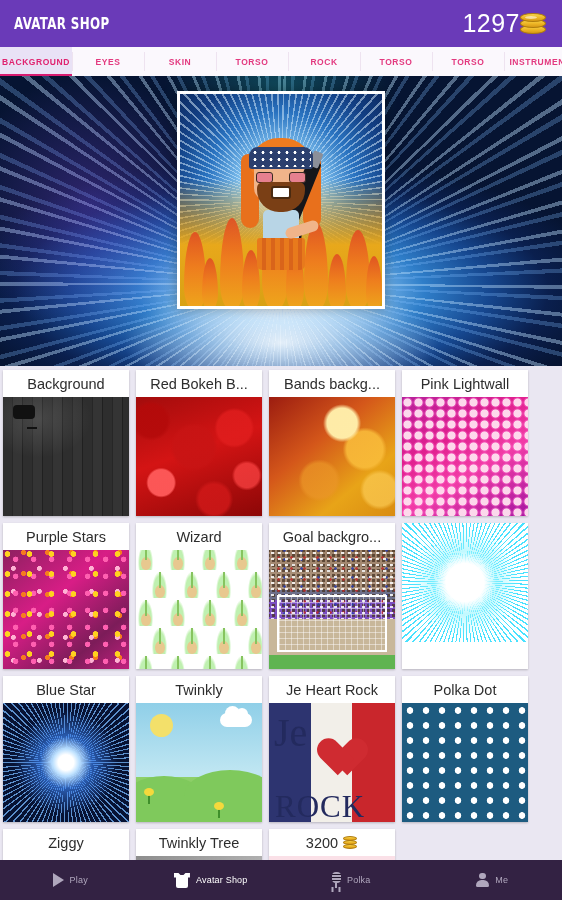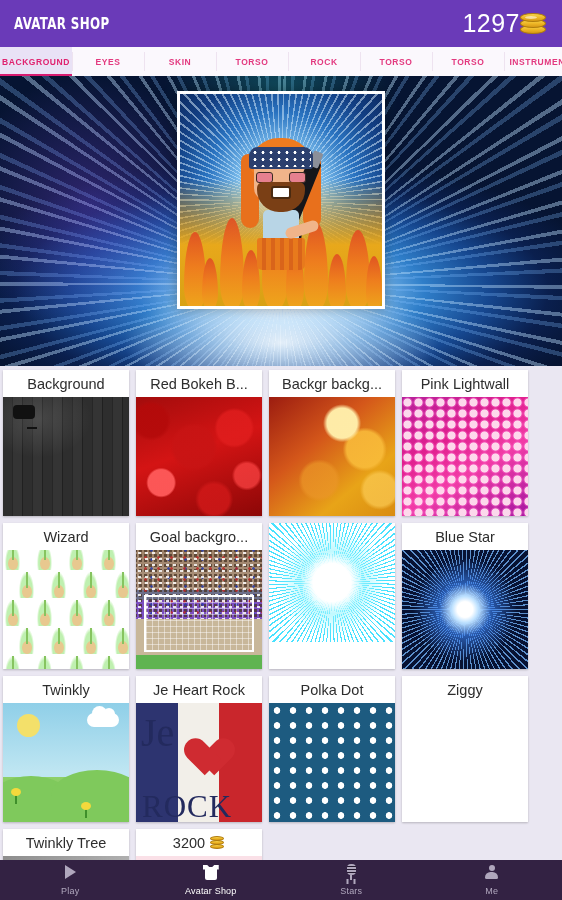--- a/index.html
+++ b/index.html
@@ -340,21 +340,21 @@
       radial-gradient(circle at 90% 25%, rgba(246,160,190,.6) 0 6px, rgba(246,160,190,0) 8px),
       #fae0e7;
   }
 
   
   .bottomnav {
     position:absolute; left:0; right:0; bottom:0; height:40px;
     background:#332243; display:flex;
   }
   .nav-item {
-    flex:1; display:flex; flex-direction:column; align-items:center; justify-content:center;
+    flex:1; display:flex; flex-direction:row; align-items:center; justify-content:center;
     gap:6px; cursor:pointer; color:#b0a7bd;
   }
   .nav-item.active { color:#ffffff; }
   .nav-icon { height:16px; display:flex; align-items:center; justify-content:center; }
   .nav-label { font-size:9px; letter-spacing:.2px; }
   .ico-play { width:0;height:0;border-left:11px solid currentColor;border-top:7px solid transparent;border-bottom:7px solid transparent; }
   .ico-shirt { width:16px;height:15px; position:relative; }
   .ico-shirt::before{content:"";position:absolute;left:2px;top:2px;width:12px;height:13px;background:currentColor;border-radius:1px 1px 2px 2px;}
   .ico-shirt::after{content:"";position:absolute;left:0;top:0;width:16px;height:5px;background:currentColor;
     clip-path: polygon(0 0, 4px 0, 8px 4px, 12px 0, 16px 0, 16px 5px, 0 5px);}
@@ -460,29 +460,35 @@
           <div class="card-thumb t-dark-wood"></div>
         </div>
         <div class="card">
           <div class="card-title">
             <span>Red Bokeh B...</span>
           </div>
           <div class="card-thumb t-red-bokeh"></div>
         </div>
         <div class="card">
           <div class="card-title">
-            <span>Backgr backg...</span>
+            <span>Bands backg...</span>
           </div>
           <div class="card-thumb t-yellow-bokeh"></div>
         </div>
         <div class="card">
           <div class="card-title">
             <span>Pink Lightwall</span>
           </div>
           <div class="card-thumb t-pink-wall"></div>
+        </div>
+        <div class="card">
+          <div class="card-title">
+            <span>Purple Stars</span>
+          </div>
+          <div class="card-thumb t-purple-stars"></div>
         </div>
         <div class="card">
           <div class="card-title">
             <span>Wizard</span>
           </div>
           <div class="card-thumb t-wizard">
             <span class="g" style="left:2px; top:-6px"></span>
             <span class="g" style="left:34px; top:-6px"></span>
             <span class="g" style="left:66px; top:-6px"></span>
             <span class="g" style="left:98px; top:-6px"></span>
@@ -587,21 +593,21 @@
     <div class="nav-item active">
       <span class="nav-icon">
           <span class="ico-shirt"></span>
         </span>
       <span class="nav-label">Avatar Shop</span>
     </div>
     <div class="nav-item">
       <span class="nav-icon">
           <span class="ico-mic"></span>
         </span>
-      <span class="nav-label">Stars</span>
+      <span class="nav-label">Polka</span>
     </div>
     <div class="nav-item">
       <span class="nav-icon">
           <span class="ico-person"></span>
         </span>
       <span class="nav-label">Me</span>
     </div>
   </div>
 
 </div>

